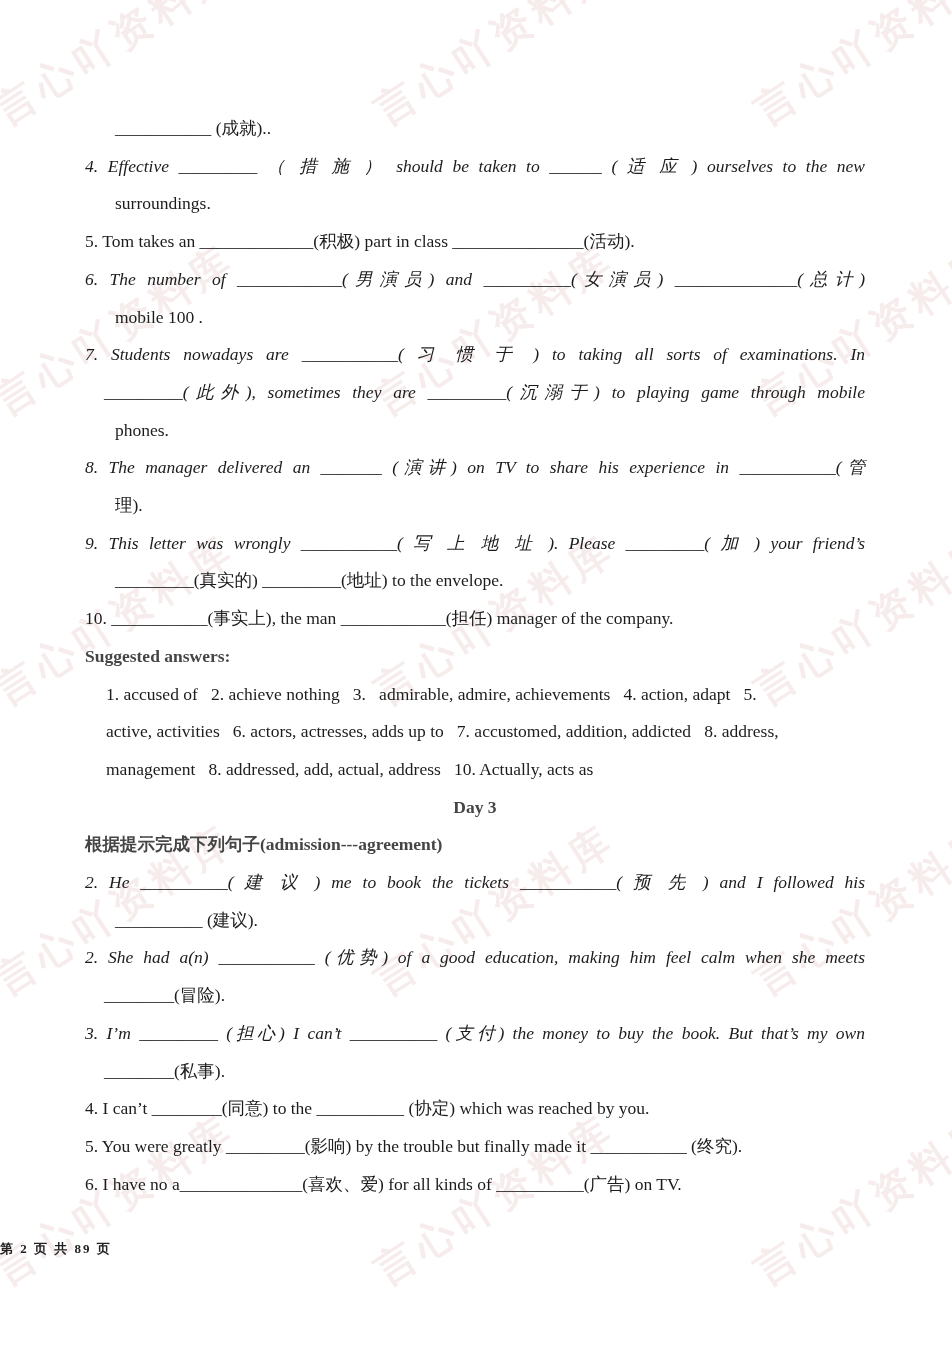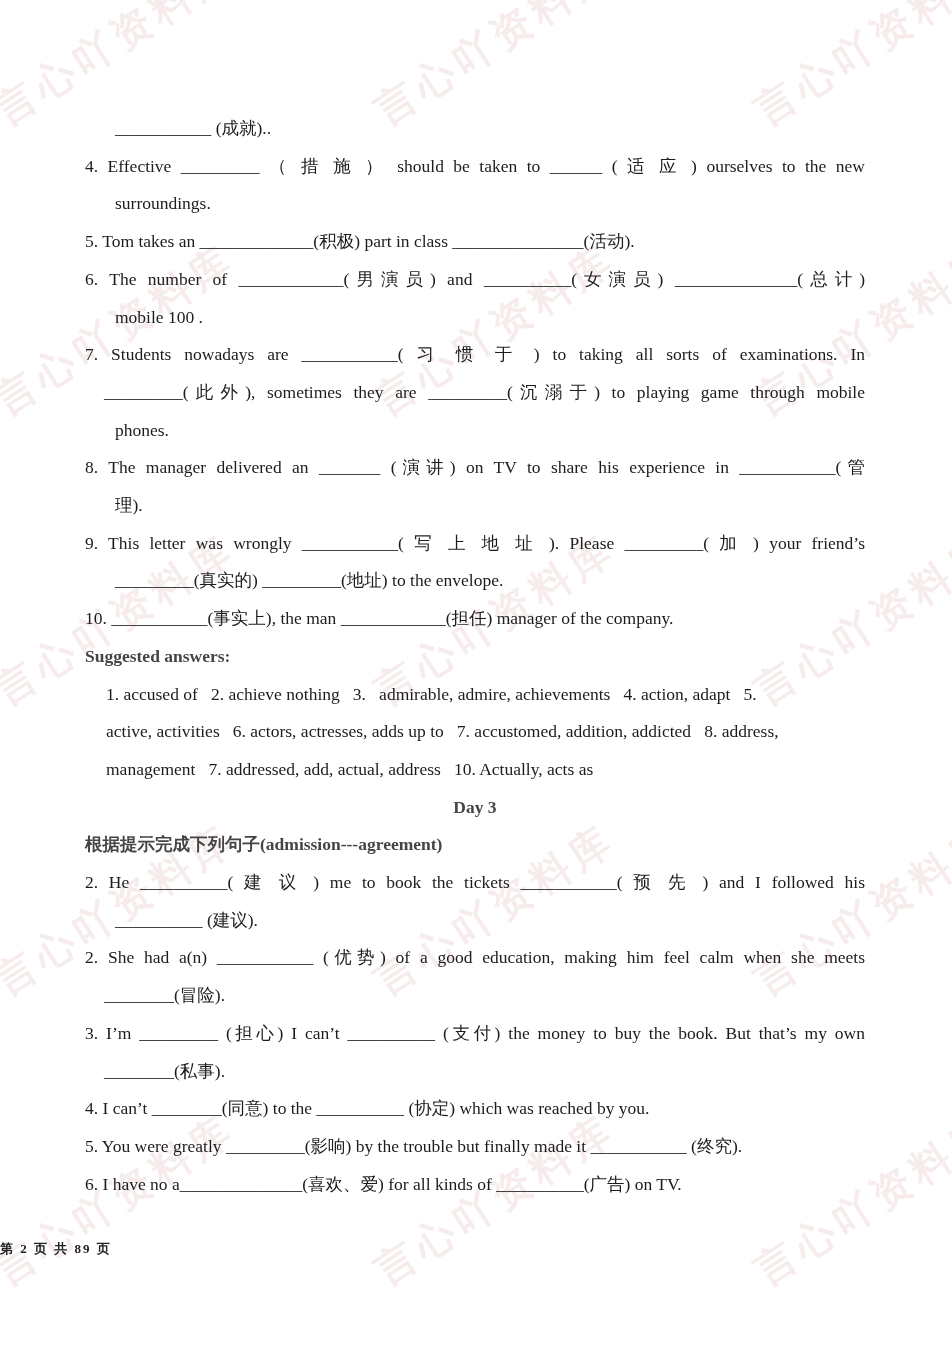--- a/index.html
+++ b/index.html
@@ -27,21 +27,21 @@
   .doc{
     position:absolute;left:85px;top:110px;width:780px;
     z-index:1;
     font-size:17.5px;
     color:#1c1c1c;
   }
   .l{
     line-height:37.7px;
     min-height:37.7px;
   }
-  .just{text-align:justify;text-align-last:justify;}
+  .just{text-align:justify;text-align-last:justify;font-style:italic;}
   .ind-a{padding-left:30px;}
   .ind-b{padding-left:19px;}
   .pre{white-space:pre-wrap;margin-left:21px;}
   .head{font-weight:bold;color:#454545;}
   .center{text-align:center;text-align-last:center;}
   .page-footer{
     position:absolute;left:0;top:1240px;width:952px;
     z-index:1;
     font-size:13px;
     font-weight:bold;
@@ -82,21 +82,21 @@
       <div class="l ind-b just">_________(此外), sometimes they are _________(沉溺于) to playing game through mobile</div>
       <div class="l ind-a">phones.</div>
       <div class="l just">8. The manager delivered an _______ (演讲) on TV to share his experience in ___________(管</div>
       <div class="l ind-a">理).</div>
       <div class="l just">9. This letter was wrongly ___________( 写 上 地 址 ). Please _________( 加 ) your friend’s</div>
       <div class="l ind-a">_________(真实的) _________(地址) to the envelope.</div>
       <div class="l ">10. ___________(事实上), the man ____________(担任) manager of the company.</div>
       <div class="l head">Suggested answers:</div>
       <div class="l pre">1. accused of   2. achieve nothing   3.   admirable, admire, achievements   4. action, adapt   5.</div>
       <div class="l pre">active, activities   6. actors, actresses, adds up to   7. accustomed, addition, addicted   8. address,</div>
-      <div class="l pre">management   7. addressed, add, actual, address   10. Actually, acts as</div>
+      <div class="l pre">management   8. addressed, add, actual, address   10. Actually, acts as</div>
       <div class="l center head">Day 3</div>
       <div class="l head">根据提示完成下列句子(admission---agreement)</div>
       <div class="l just">2. He __________( 建 议 ) me to book the tickets ___________( 预 先 ) and I followed his</div>
       <div class="l ind-a">__________ (建议).</div>
       <div class="l just">2. She had a(n) ___________ (优势) of a good education, making him feel calm when she meets</div>
       <div class="l ind-b">________(冒险).</div>
       <div class="l just">3. I’m _________ (担心) I can’t __________ (支付) the money to buy the book. But that’s my own</div>
       <div class="l ind-b">________(私事).</div>
       <div class="l ">4. I can’t ________(同意) to the __________ (协定) which was reached by you.</div>
       <div class="l ">5. You were greatly _________(影响) by the trouble but finally made it ___________ (终究).</div>

